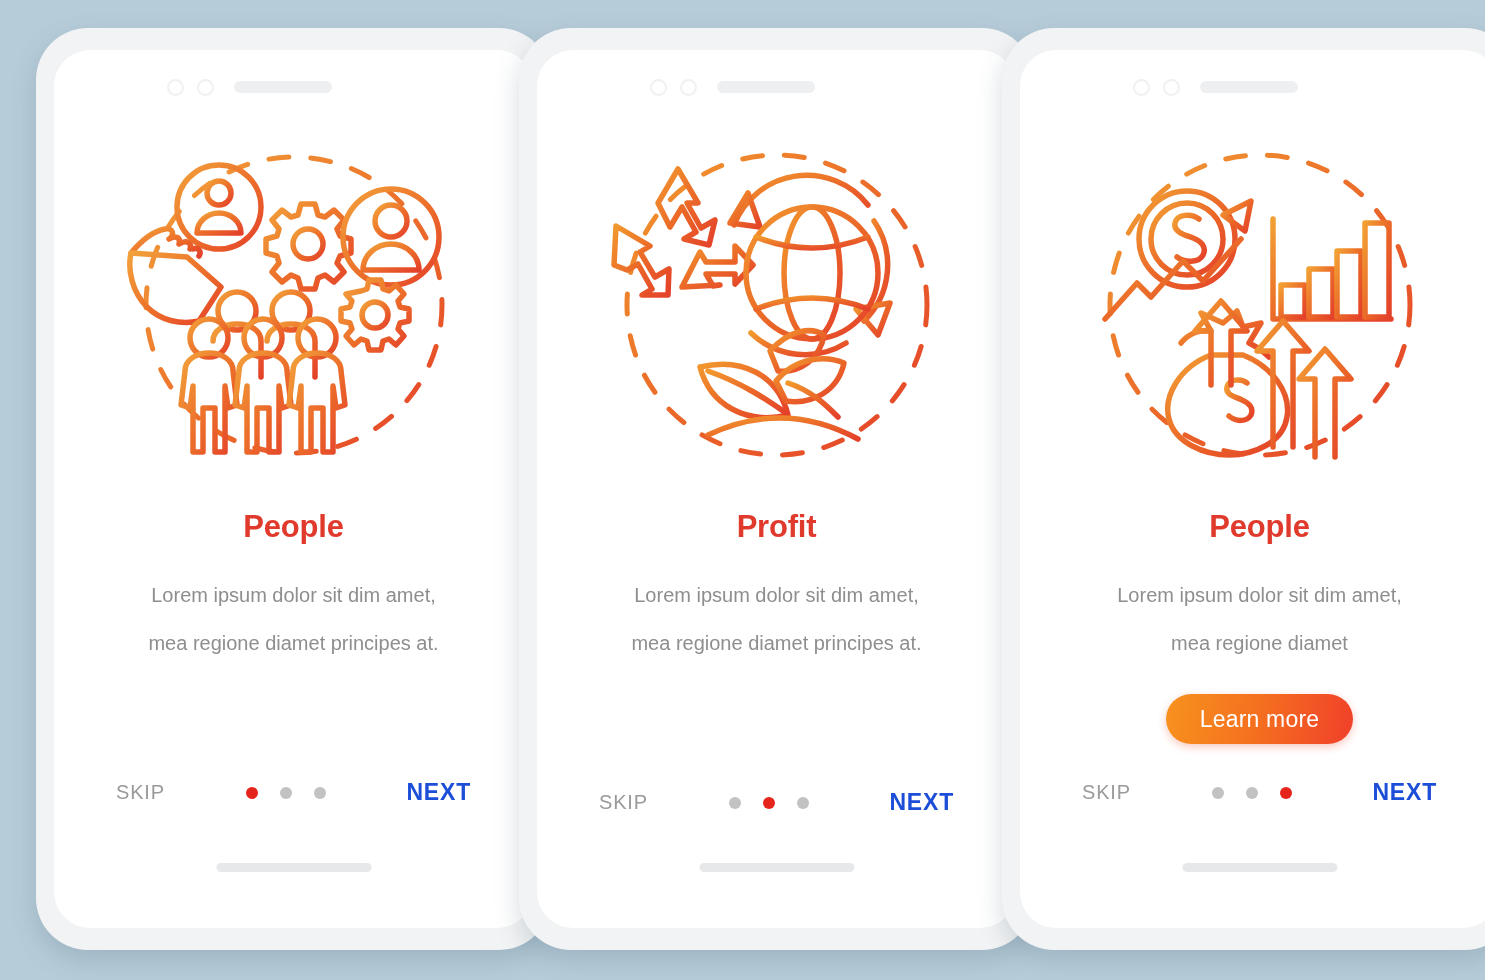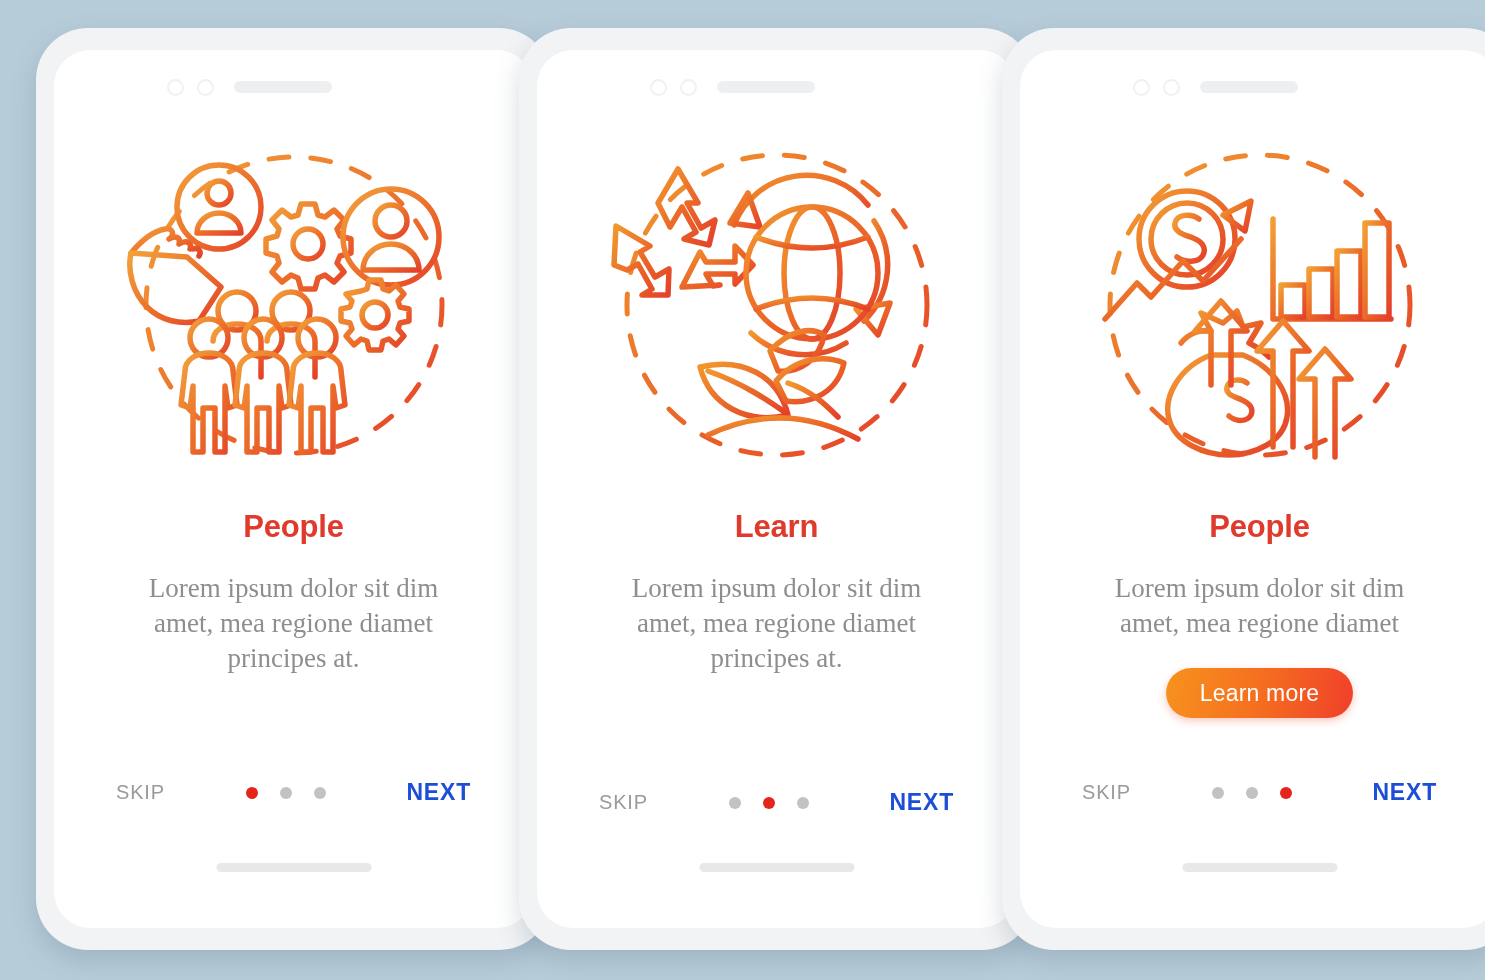--- a/index.html
+++ b/index.html
@@ -88,24 +88,23 @@
     margin-top: 44px;
     font-size: 31px;
     font-weight: 700;
     color: #e03a2c;
     letter-spacing: -0.2px;
   }
   .body-text {
     margin-top: 26px;
     width: 322px;
     text-align: center;
-    font-size: 27px;
-    line-height: 35px;
+    font-size: 20px;
+    line-height: 48px;
     color: #8e8e8e;
-    font-family: Liberation Serif, serif;
   }
 
   
   .cta-wrap {
     margin-top: 26px;
     height: 52px;
     display: flex;
     align-items: center;
   }
   .cta-btn {
@@ -297,21 +296,21 @@
             <path d="M88 222 c42 -10 78 8 88 48 c-42 10 -78 -10 -88 -48 z"></path>
             <path d="M96 226 c34 12 58 28 78 42"></path>
             <path d="M158 206 c20 -22 42 -24 54 -16 c-4 24 -24 38 -46 36 z"></path>
             <path d="M164 236 c20 -24 50 -26 68 -18 c-6 28 -32 42 -58 38 z"></path>
             <path d="M176 238 c24 8 38 22 50 34"></path>
             <path d="M96 290 q76 -36 150 4"></path>
           </g>
         </svg>
       </div>
 
-      <div class="title">Learn</div>
+      <div class="title">Profit</div>
       <div class="body-text">Lorem ipsum dolor sit dim amet, mea regione diamet principes at.</div>
 
       <div class="nav nav-2">
         <button class="nav-skip">SKIP</button>
         <div class="dots">
           <span class="dot"></span>
           <span class="dot active"></span>
           <span class="dot"></span>
         </div>
         <button class="nav-next">NEXT</button>

